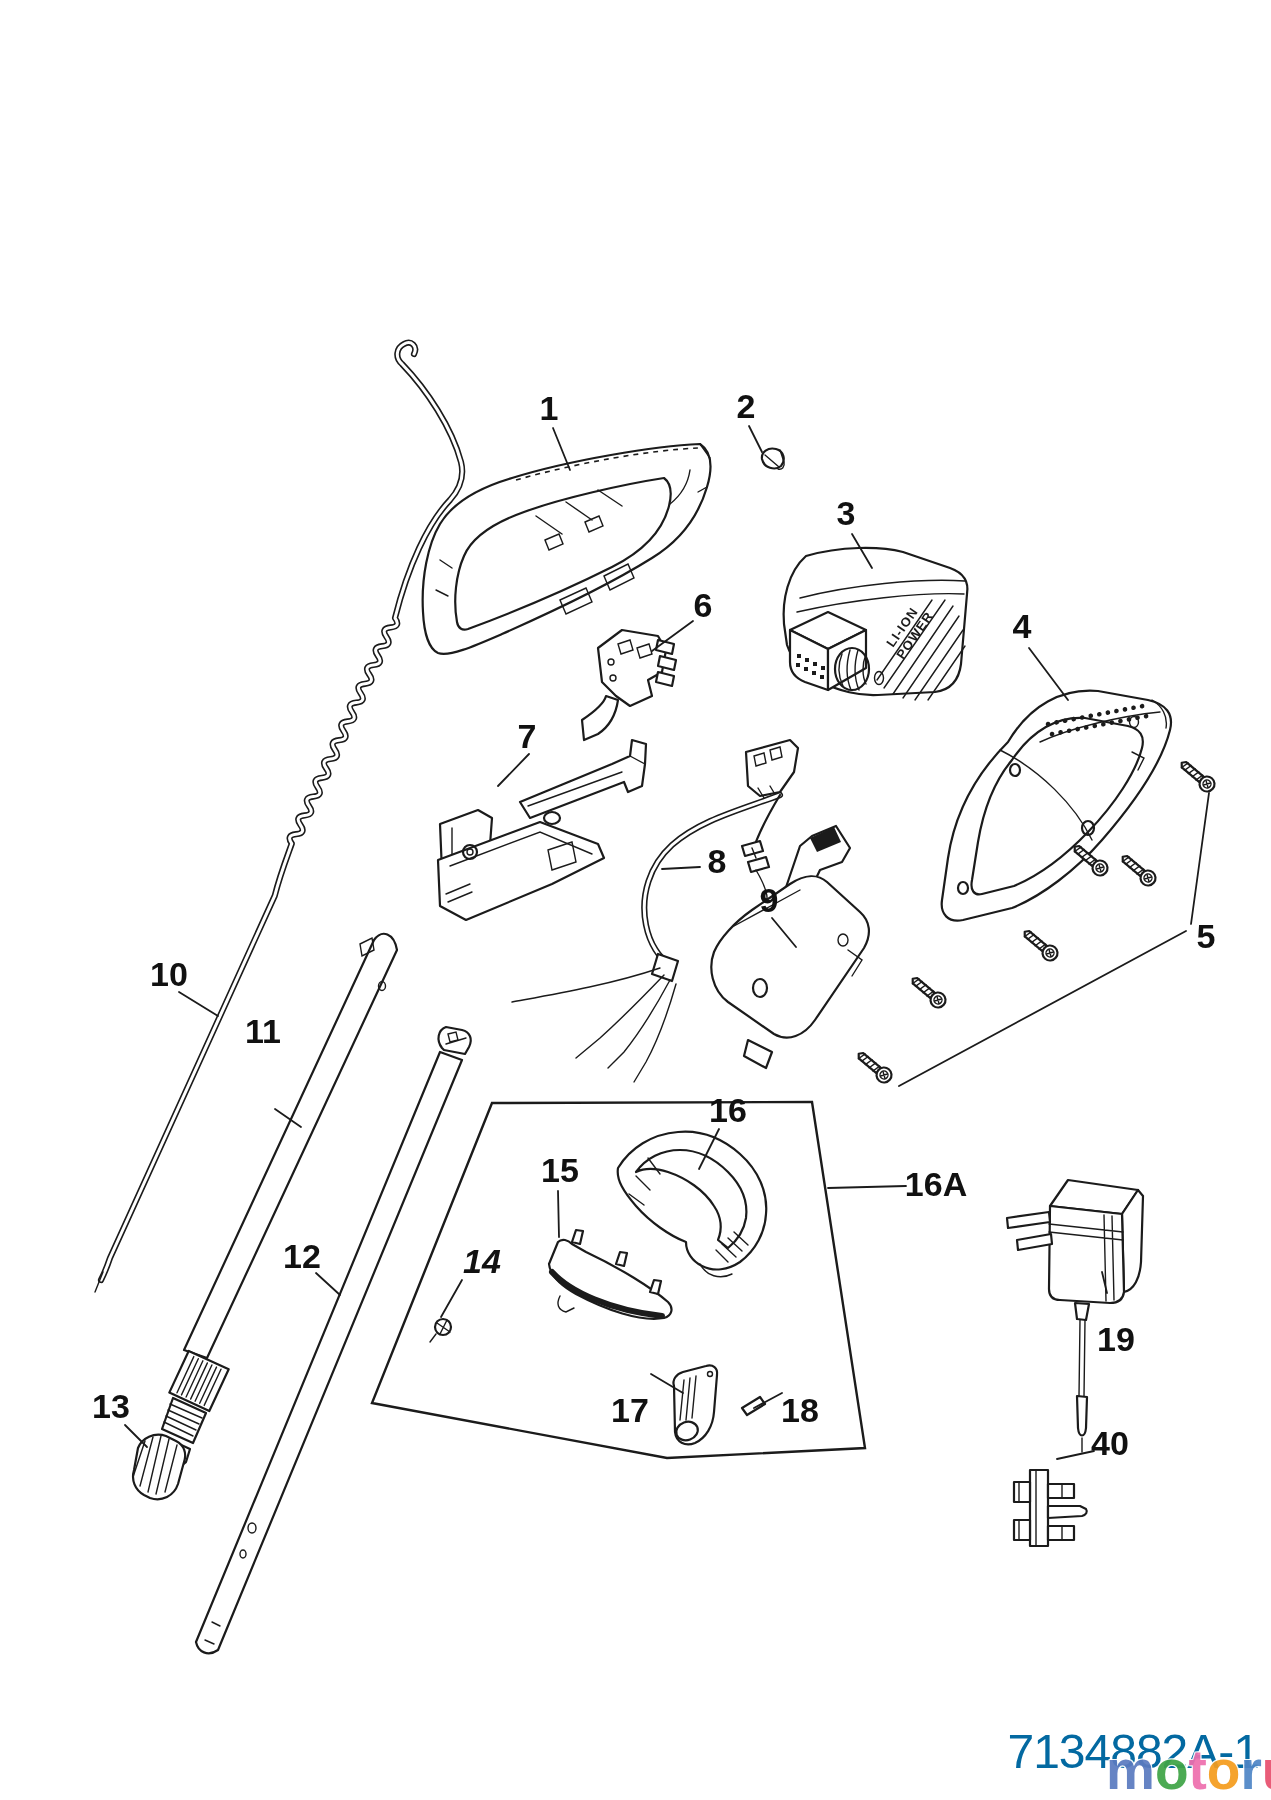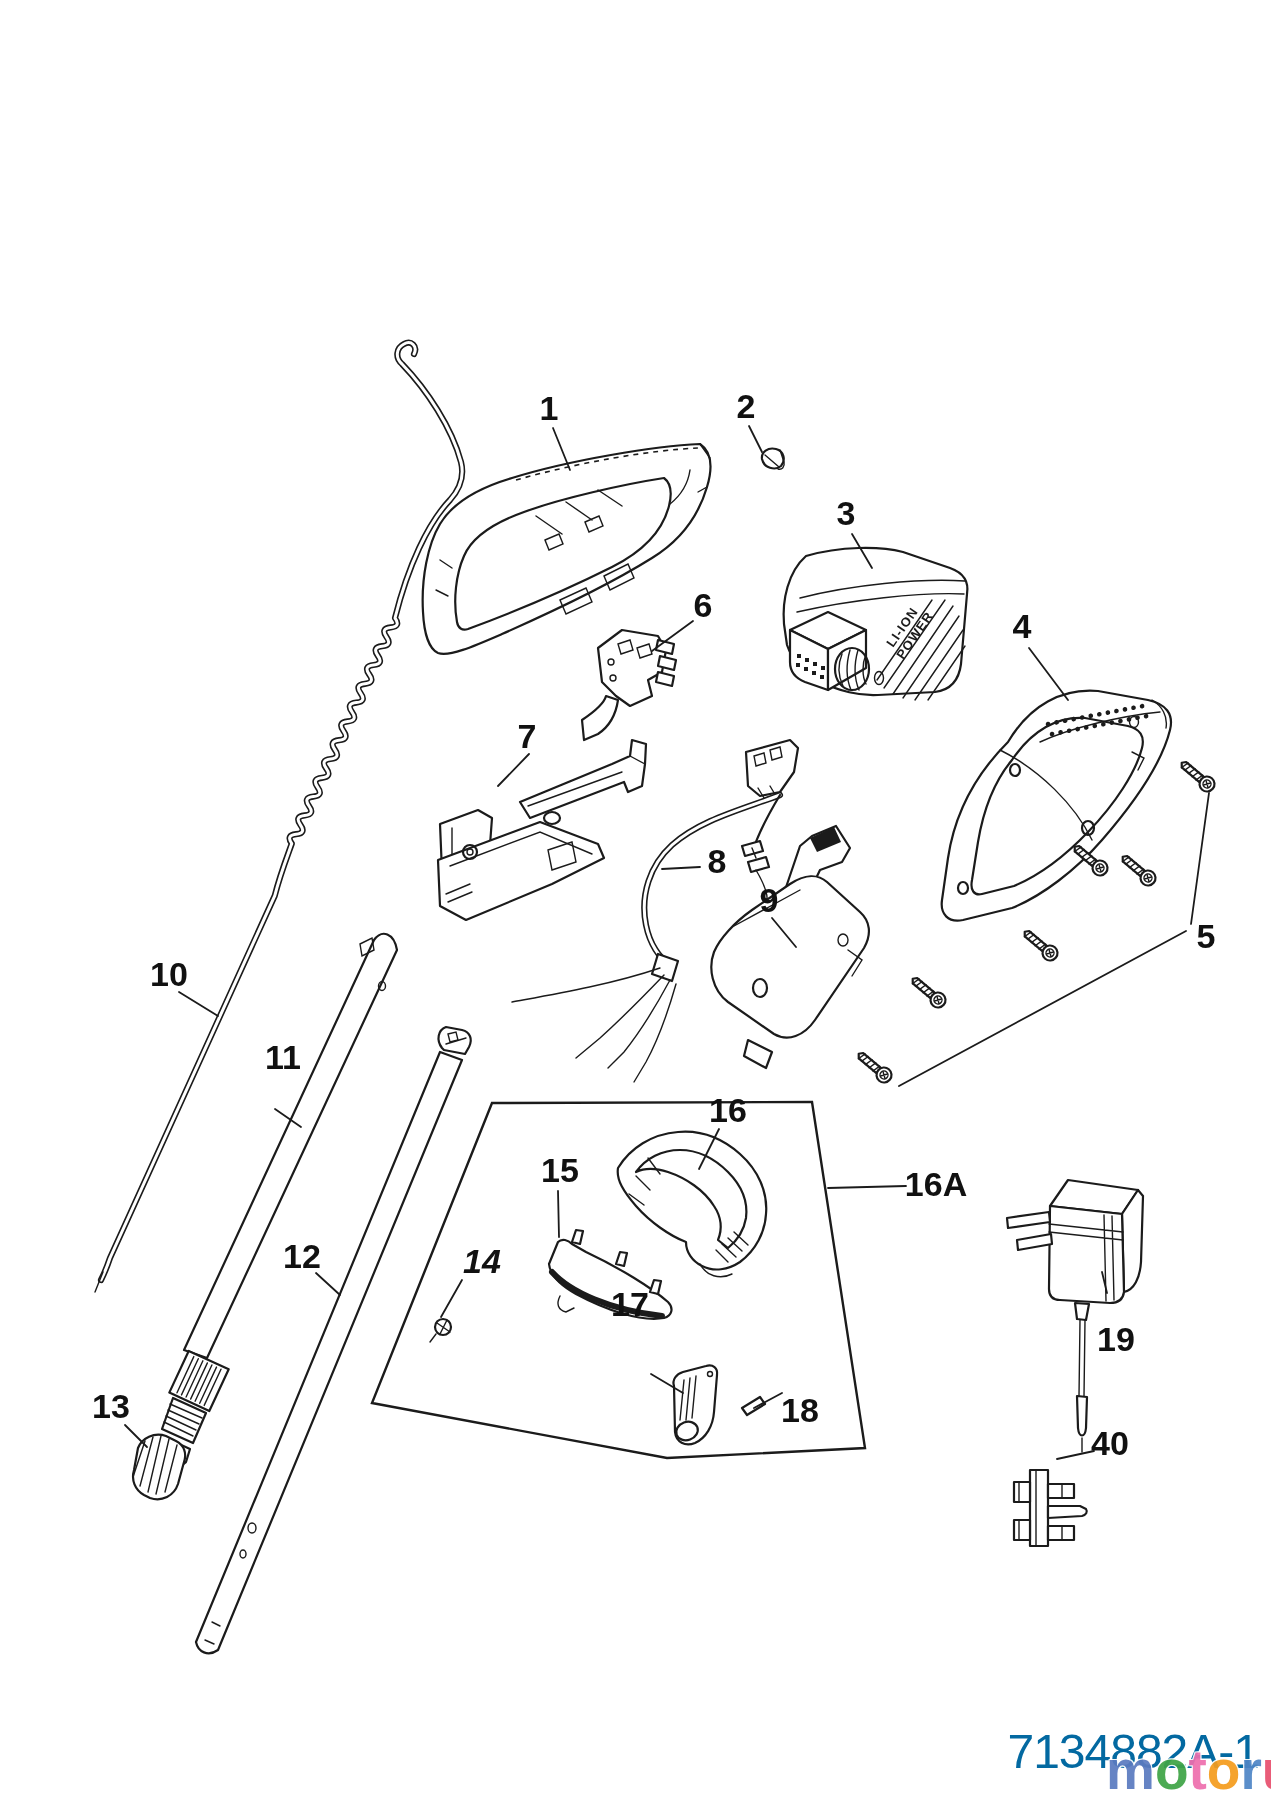--- a/index.html
+++ b/index.html
@@ -287,28 +287,28 @@
 <div class="callout" style="left:549px;top:408px;">1</div>
 <div class="callout" style="left:746px;top:406px;">2</div>
 <div class="callout" style="left:846px;top:513px;">3</div>
 <div class="callout" style="left:1022px;top:626px;">4</div>
 <div class="callout" style="left:1206px;top:936px;">5</div>
 <div class="callout" style="left:703px;top:605px;">6</div>
 <div class="callout" style="left:527px;top:736px;">7</div>
 <div class="callout" style="left:717px;top:861px;">8</div>
 <div class="callout" style="left:769px;top:900px;">9</div>
 <div class="callout" style="left:169px;top:974px;">10</div>
-<div class="callout" style="left:263px;top:1057px;margin-left:20px;">11</div>
+<div class="callout" style="left:263px;top:1031px;">11</div>
 <div class="callout" style="left:302px;top:1256px;">12</div>
 <div class="callout" style="left:111px;top:1406px;">13</div>
 <div class="callout" style="left:482px;top:1261px;font-style:italic;">14</div>
 <div class="callout" style="left:560px;top:1170px;">15</div>
 <div class="callout" style="left:728px;top:1110px;">16</div>
 <div class="callout" style="left:936px;top:1184px;">16A</div>
-<div class="callout" style="left:630px;top:1304px;">17</div>
+<div class="callout" style="left:630px;top:1410px;">17</div>
 <div class="callout" style="left:800px;top:1380px;margin-top:30px;">18</div>
 <div class="callout" style="left:1116px;top:1310px;margin-top:29px;">19</div>
 <div class="callout" style="left:1110px;top:1443px;">40</div>
 
 <div class="partnum">7134882A-1</div>
 
 <div class="watermark">
   <span style="color: rgb(91, 123, 192);">m</span><span style="color: rgb(63, 164, 70);">o</span><span style="color: rgb(238, 111, 174);">t</span><span style="color: rgb(245, 157, 30);">o</span><span style="color: rgb(79, 134, 198);">r</span><span style="color: rgb(232, 80, 110);">u</span>
 </div>
 

